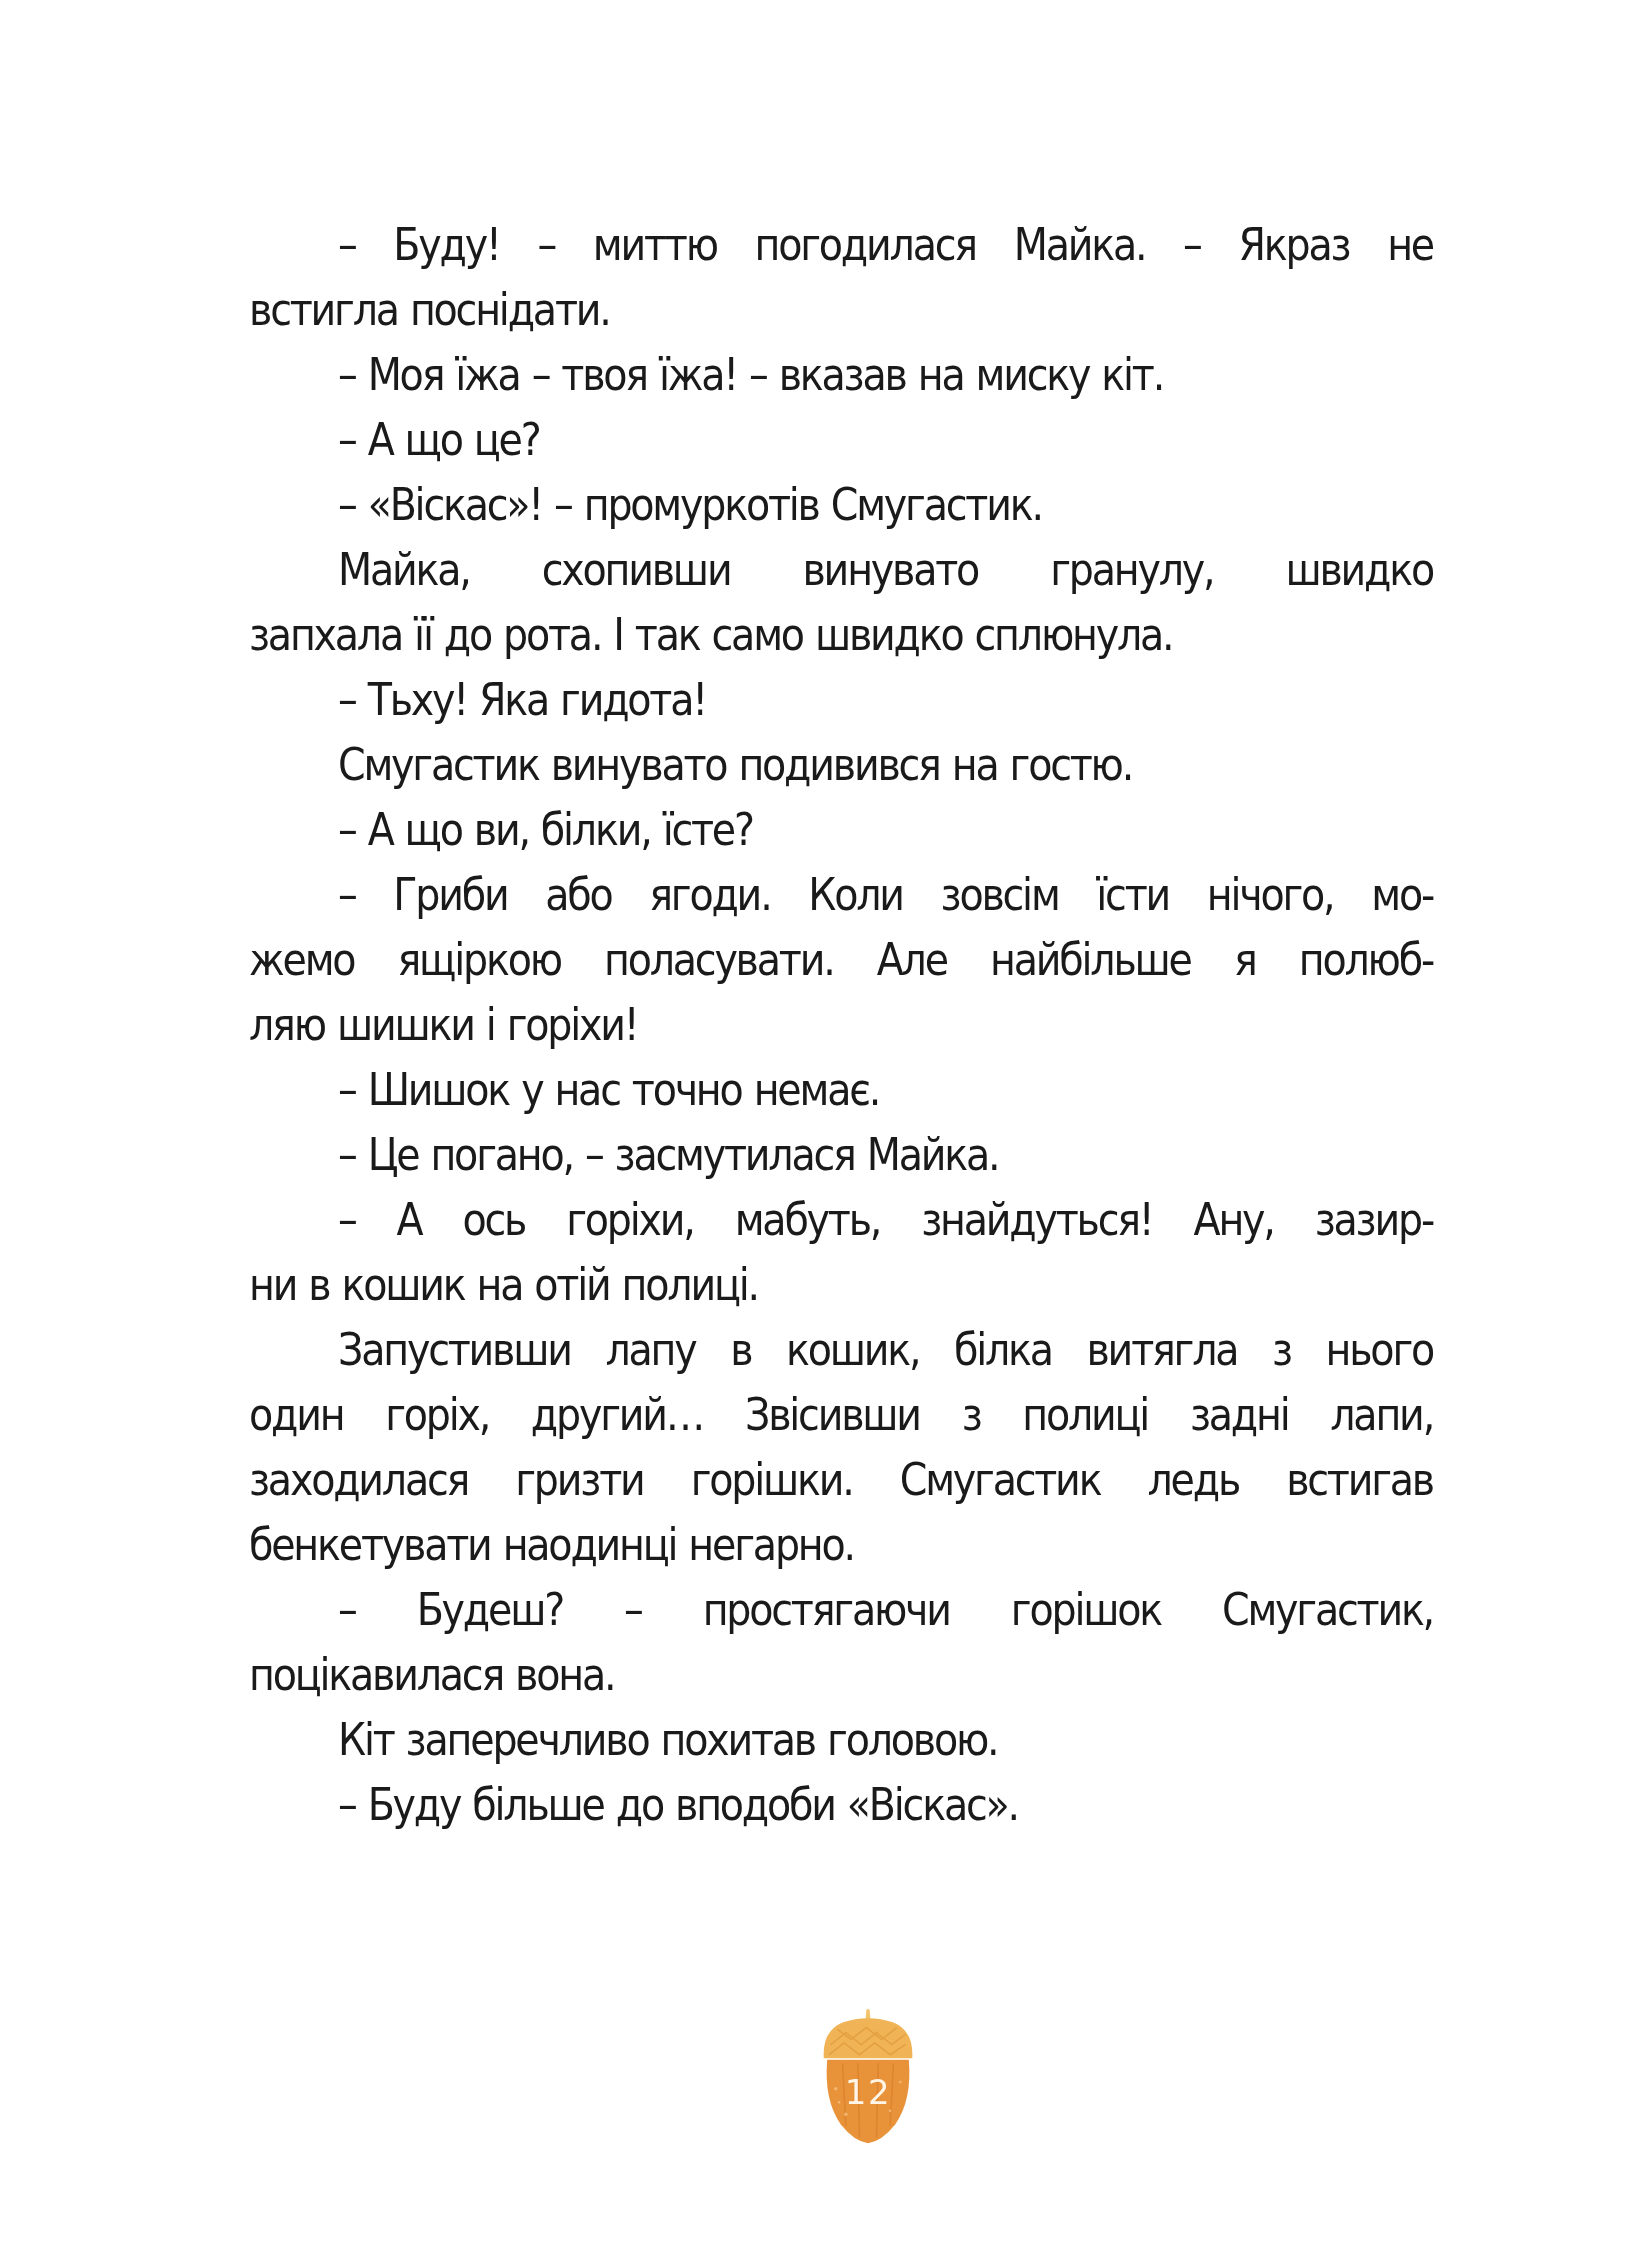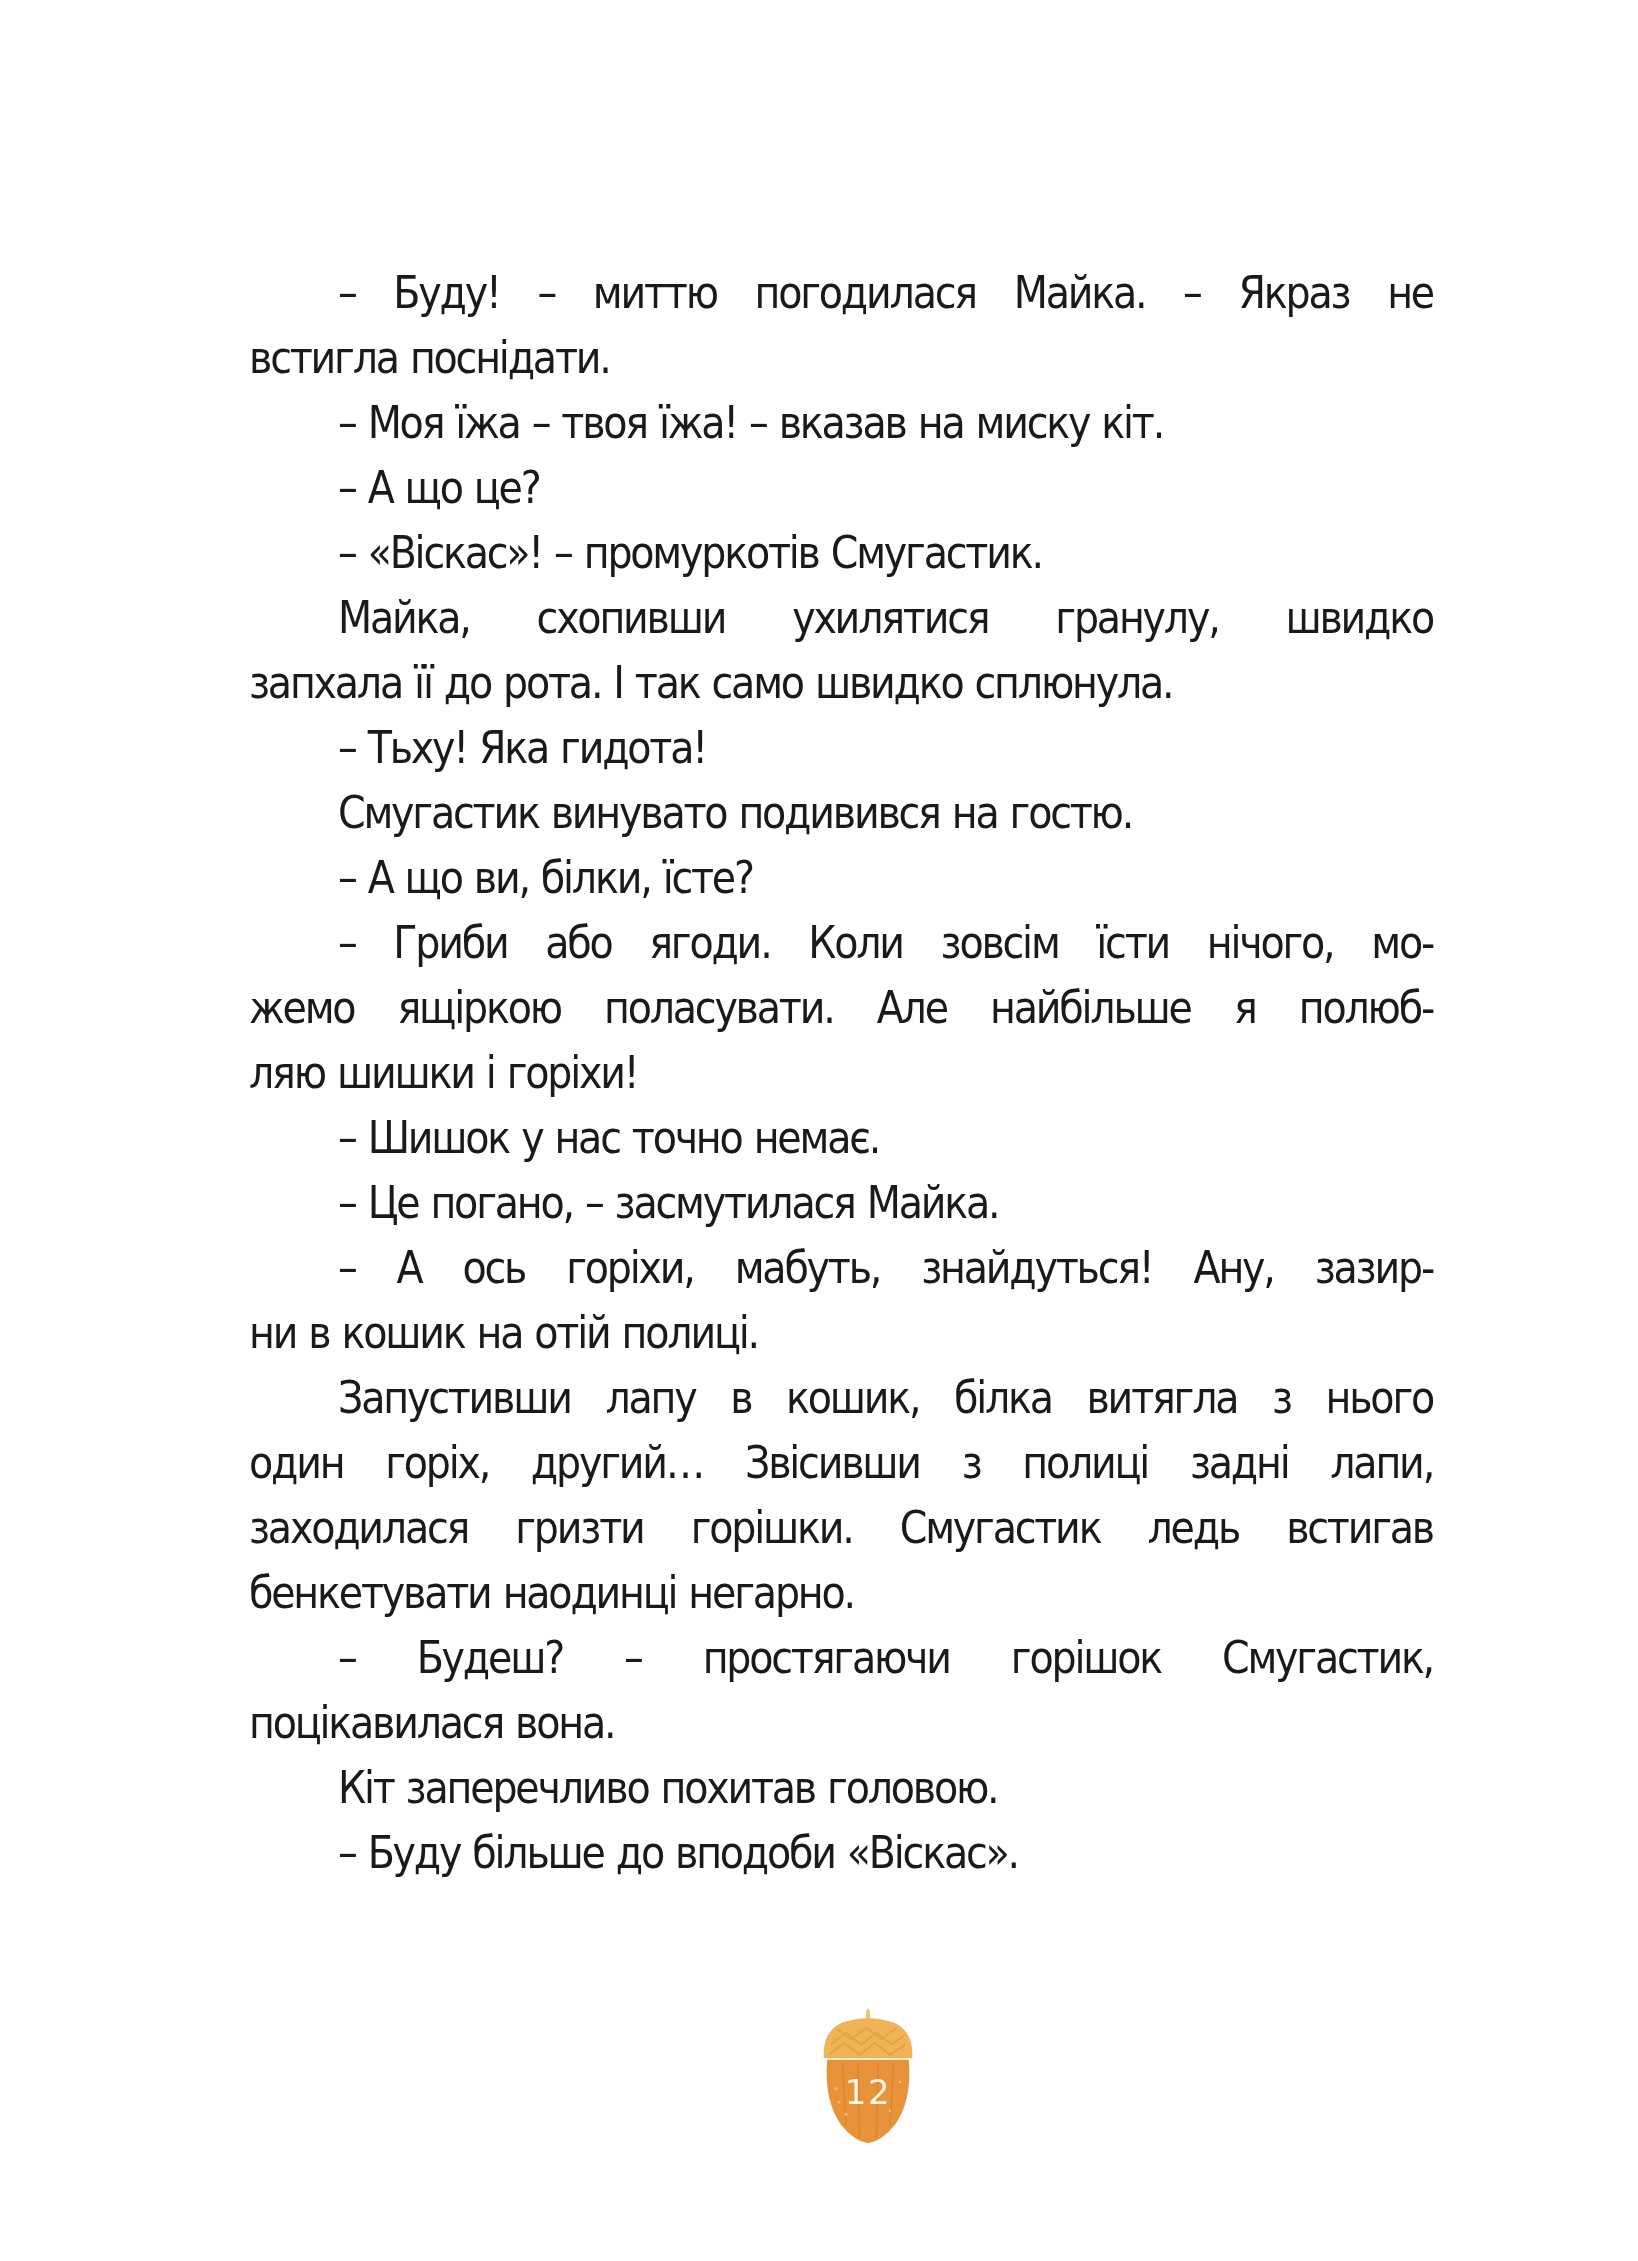--- a/index.html
+++ b/index.html
@@ -7,21 +7,20 @@
   .page {
     position: absolute; left: 0; top: 0; width: 1638px; height: 2261px;
     background: #ffffff;
   }
   .text-block {
     position: absolute; left: 249px; top: 212px; width: 1184px;
     font-family: "DejaVu Sans", sans-serif;
     font-size: 44px; line-height: 65px; color: #1a1a1a;
     letter-spacing: -2.2px; word-spacing: 1.7px;
     font-stretch: condensed;
-    margin-top: 48px;
   }
   .line { display: block; white-space: nowrap; height: 65px; }
   .line.indent { padding-left: 89px; }
   .line.justify { text-align: justify; text-align-last: justify; white-space: normal; }
   .acorn {
     position: absolute; left: 817px; top: 2007px; width: 102px; height: 138px;
   }
   .acorn svg { display: block; }
   .page-number {
     position: absolute; left: 817px; top: 2072px; width: 102px; text-align: center;
@@ -32,21 +31,21 @@
 </head>
 <body>
 
 <div class="page">
   <div class="text-block">
     <span class="line indent justify">– Буду! – миттю погодилася Майка. – Якраз не</span>
     <span class="line">встигла поснідати.</span>
     <span class="line indent">– Моя їжа – твоя їжа! – вказав на миску кіт.</span>
     <span class="line indent">– А що це?</span>
     <span class="line indent">– «Віскас»! – промуркотів Смугастик.</span>
-    <span class="line indent justify">Майка, схопивши ухилятися гранулу, швидко</span>
+    <span class="line indent justify">Майка, схопивши винувато гранулу, швидко</span>
     <span class="line">запхала її до рота. І так само швидко сплюнула.</span>
     <span class="line indent">– Тьху! Яка гидота!</span>
     <span class="line indent">Смугастик винувато подивився на гостю.</span>
     <span class="line indent">– А що ви, білки, їсте?</span>
     <span class="line indent justify">– Гриби або ягоди. Коли зовсім їсти нічого, мо-</span>
     <span class="line justify">жемо ящіркою поласувати. Але найбільше я полюб-</span>
     <span class="line">ляю шишки і горіхи!</span>
     <span class="line indent">– Шишок у нас точно немає.</span>
     <span class="line indent">– Це погано, – засмутилася Майка.</span>
     <span class="line indent justify">– А ось горіхи, мабуть, знайдуться! Ану, зазир-</span>

